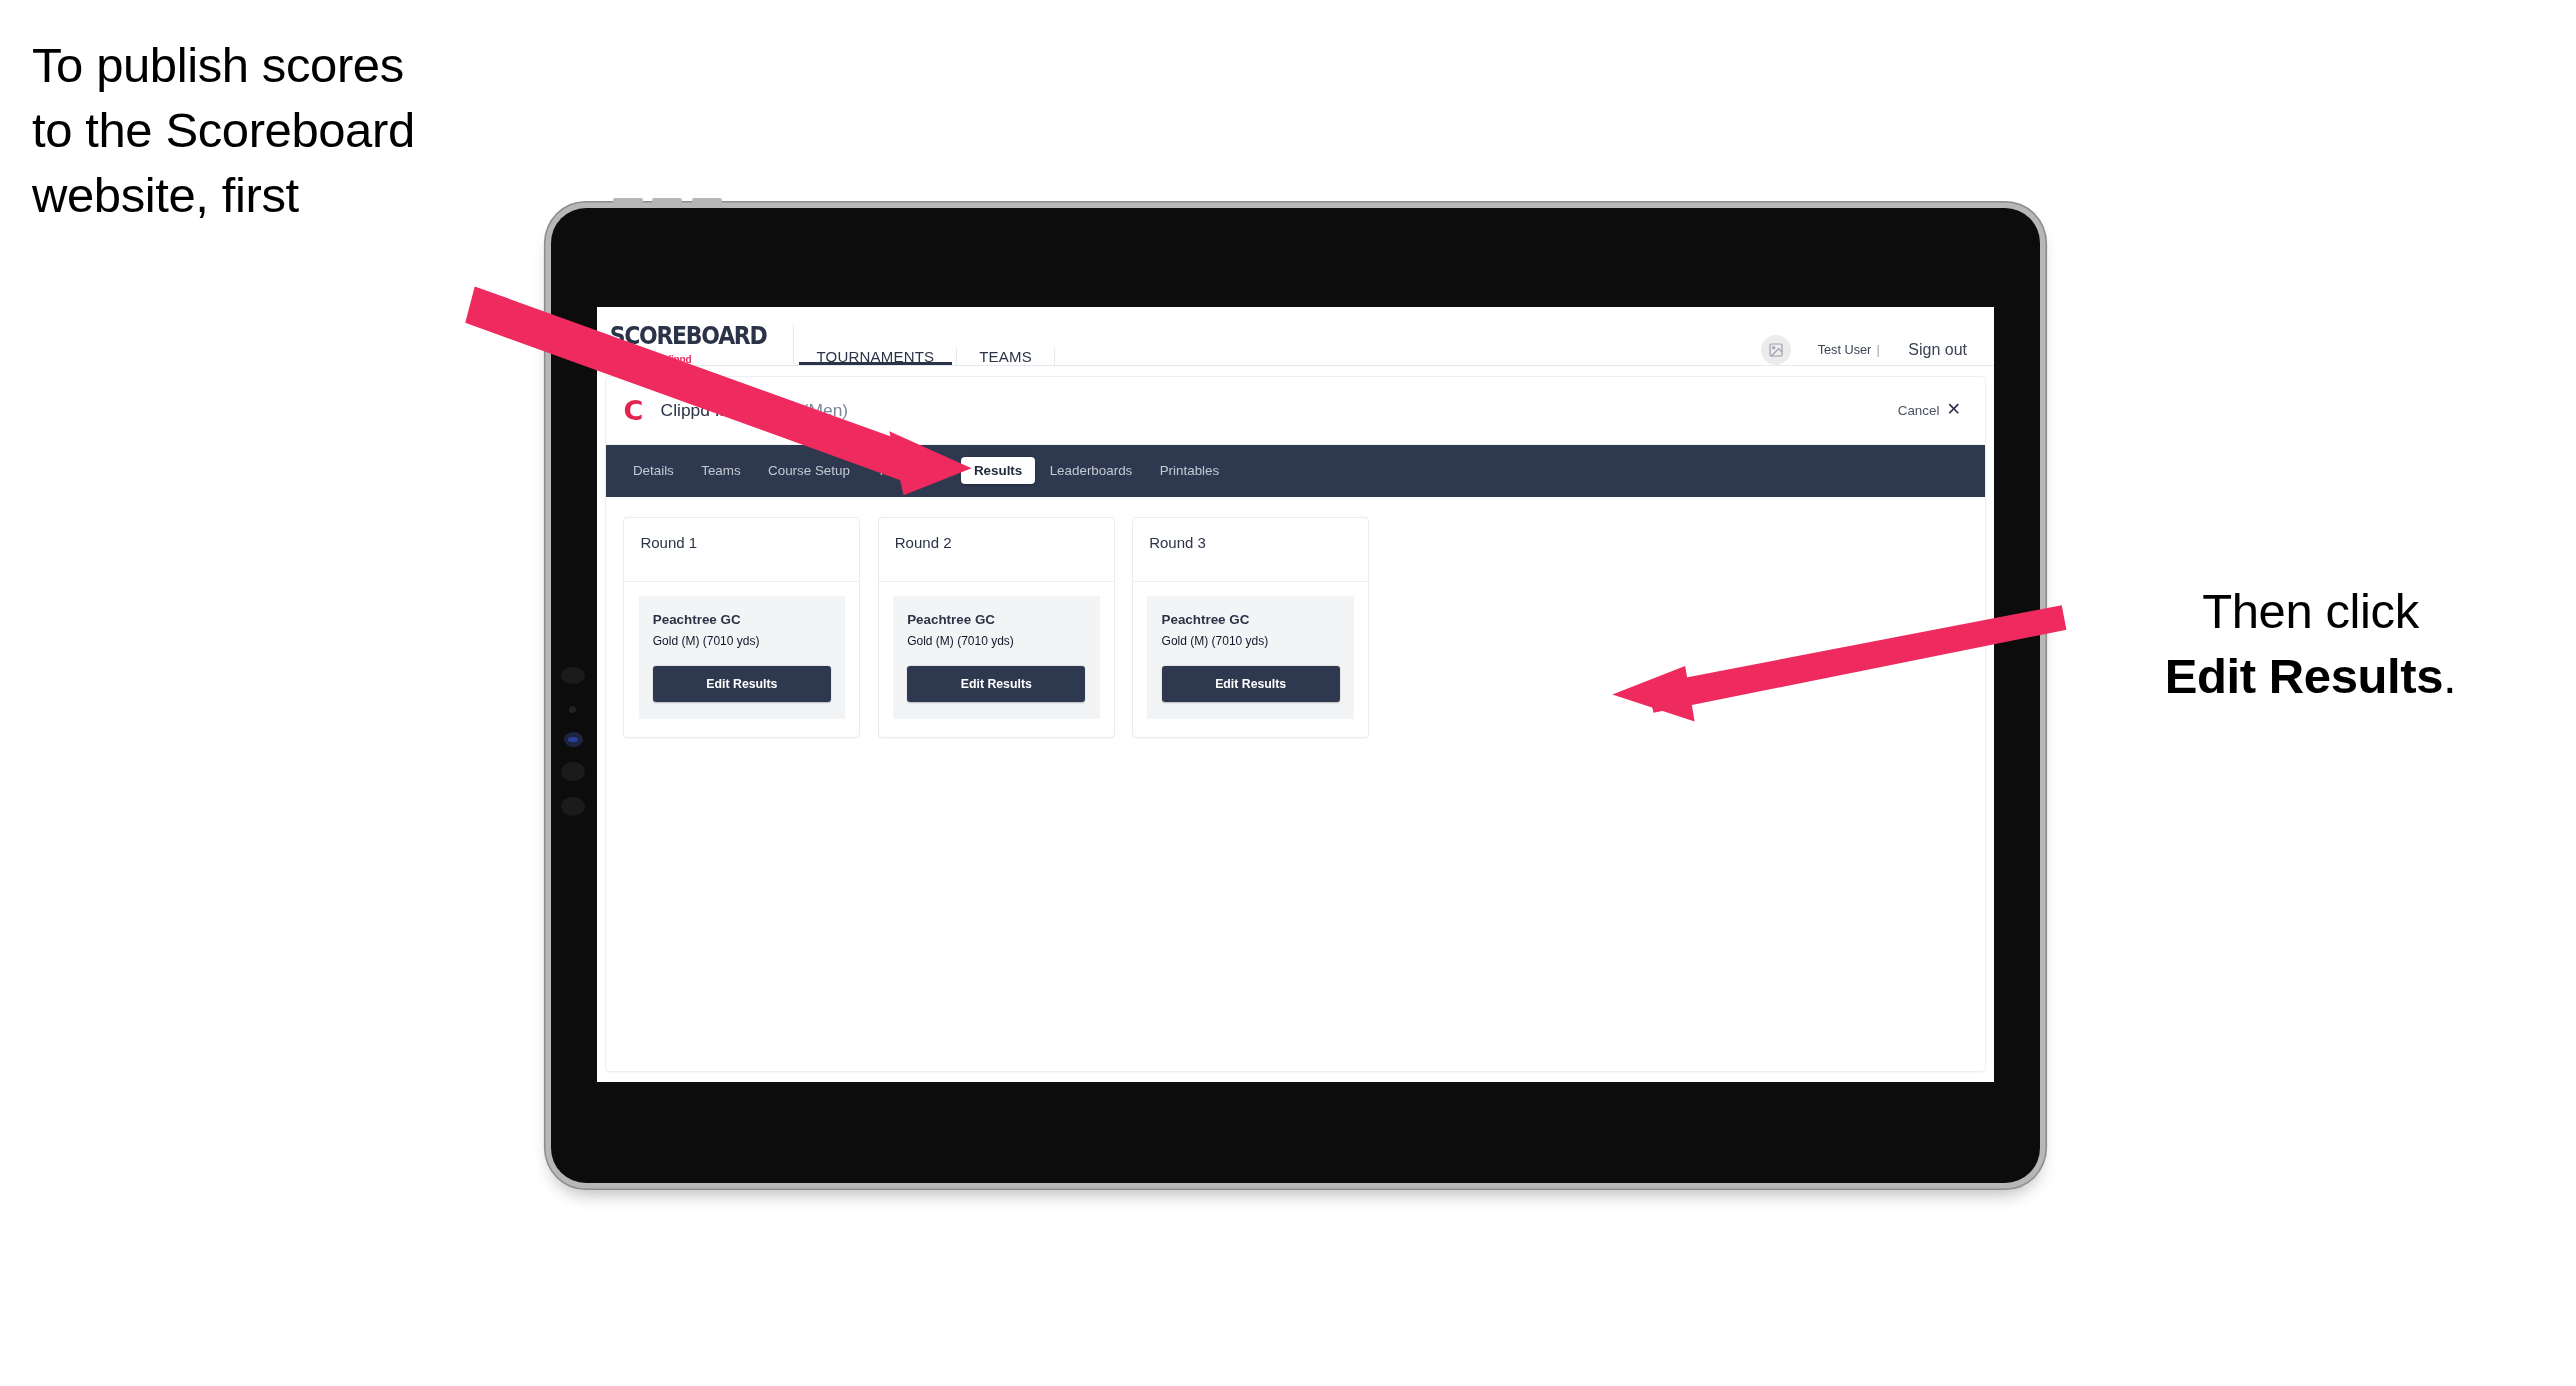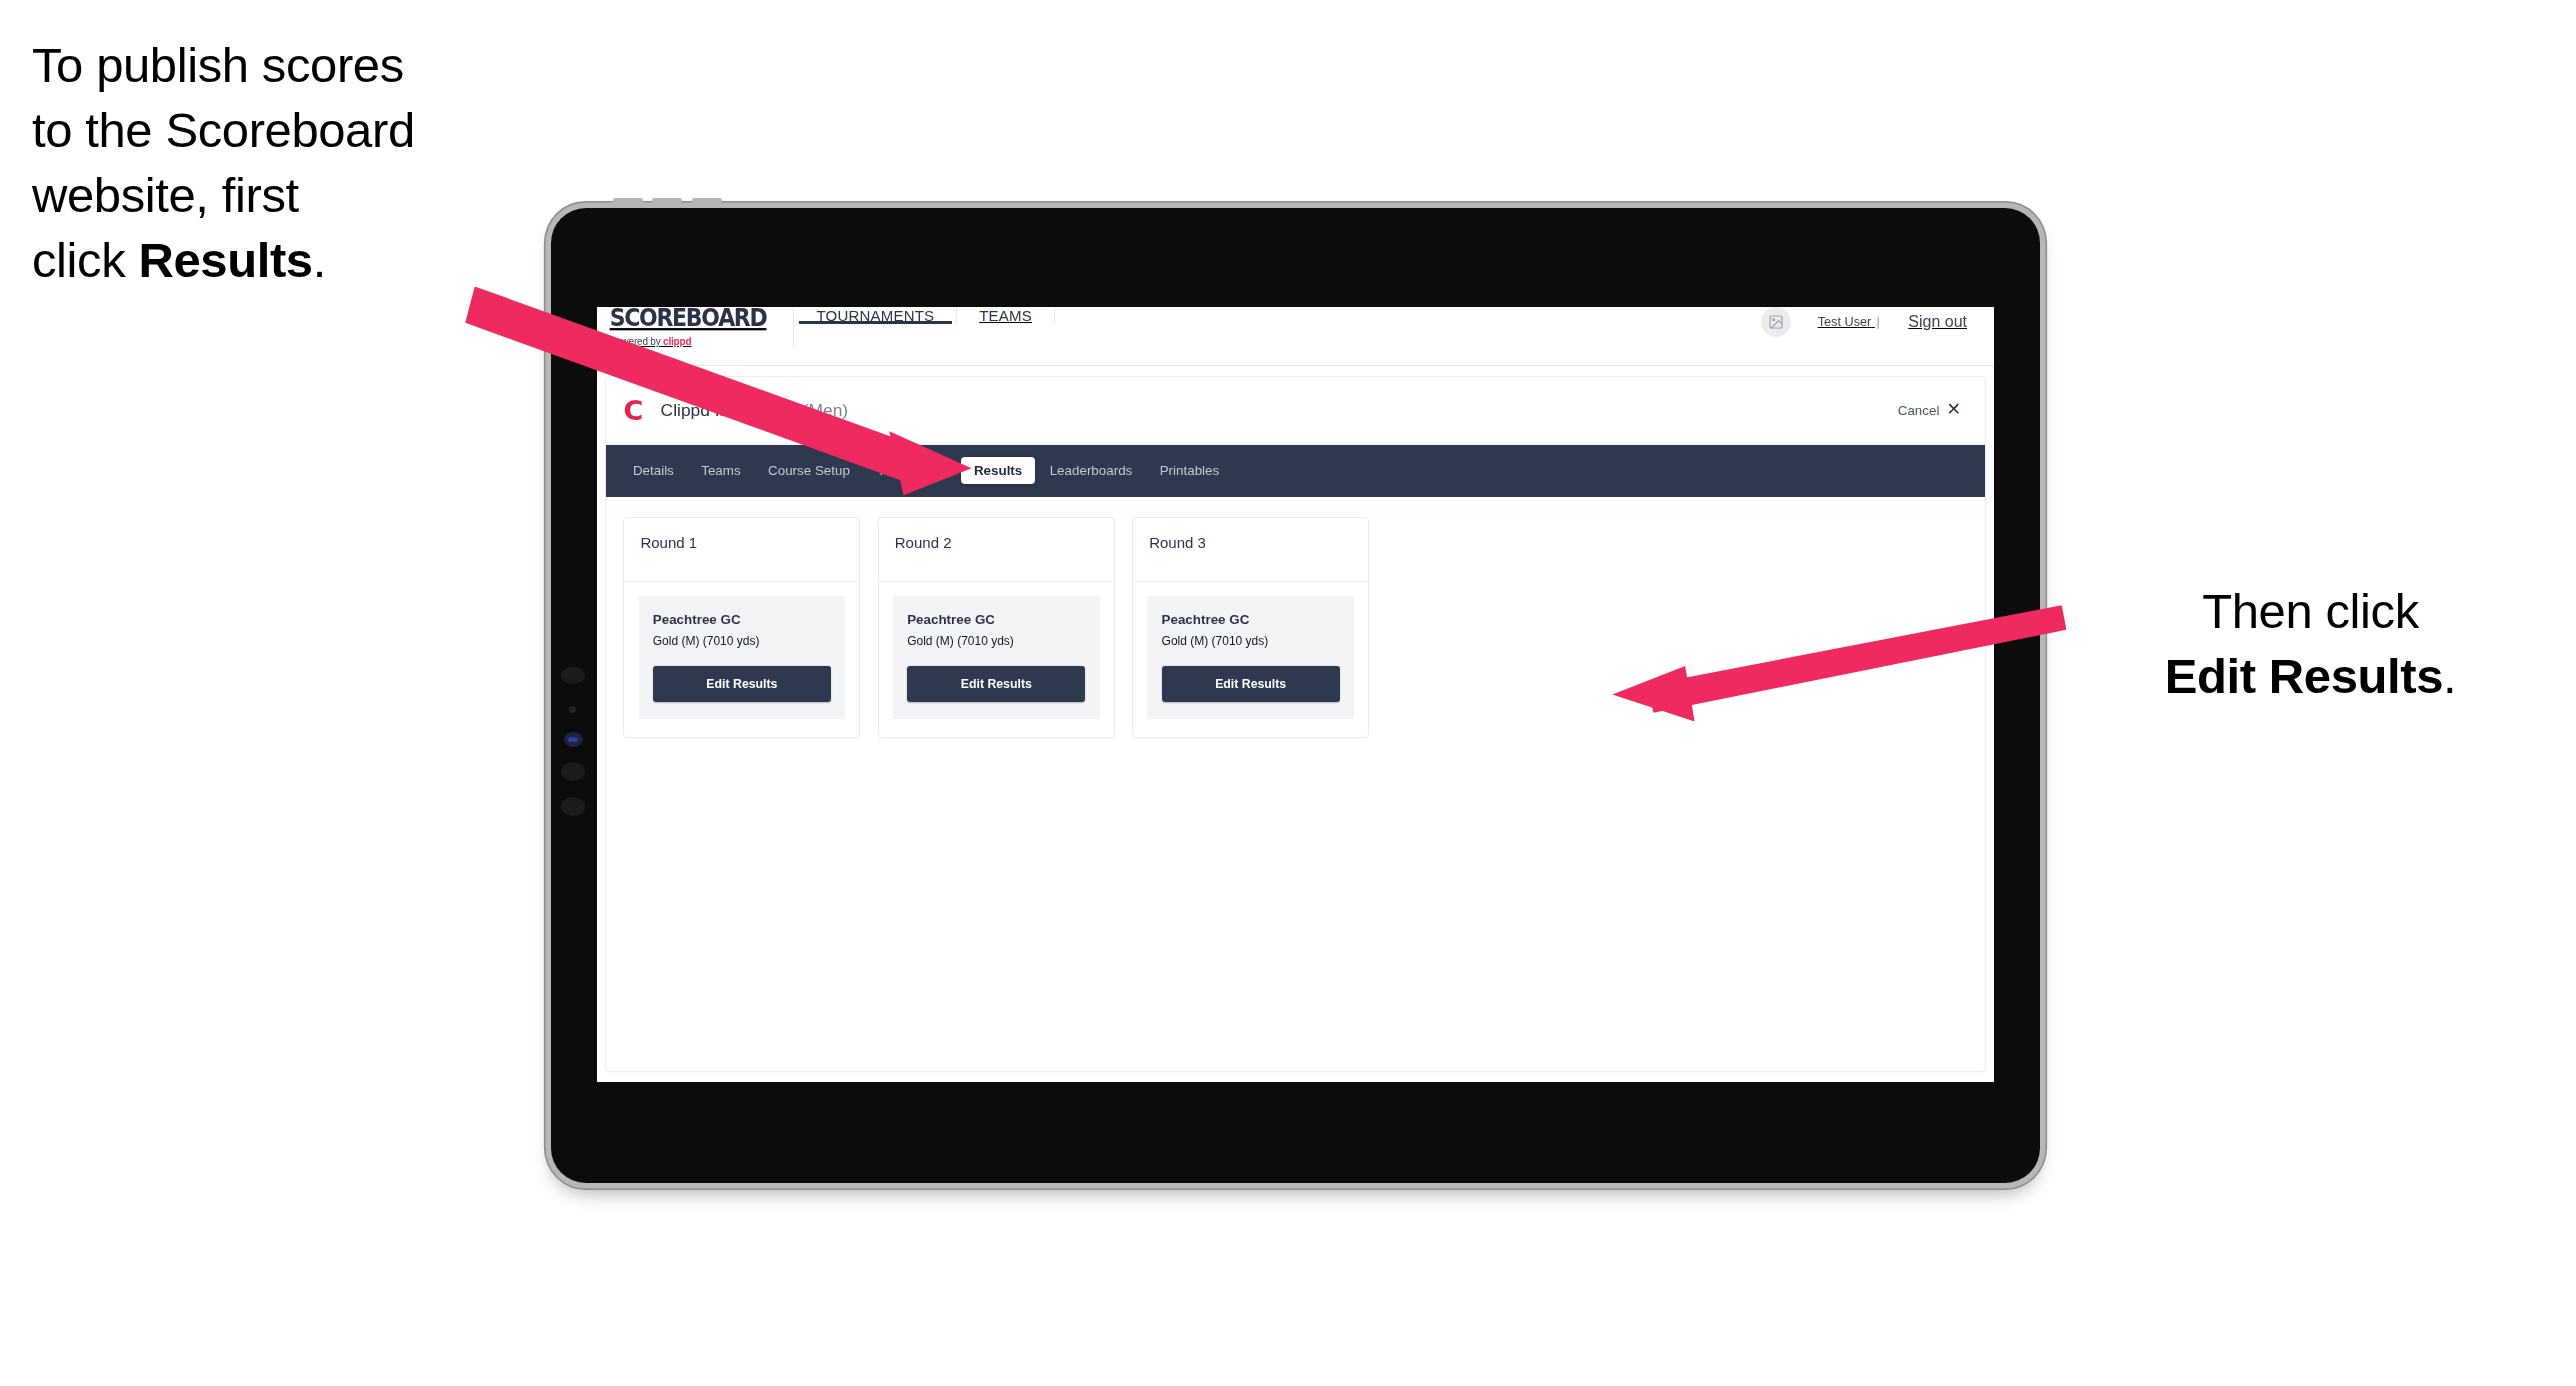--- a/index.html
+++ b/index.html
@@ -83,25 +83,24 @@
   .screen {
     position: absolute;
     left: 46px; top: 99px;
     width: 1397px; height: 775px;
     background: #ffffff;
     overflow: hidden;
   }
 
   
   .topbar {
-    display: flex; align-items: flex-start;
+    display: flex; align-items: flex-end;
     height: 59px;
     background: #ffffff;
     border-bottom: 0.8px solid #e6e8ec;
-    text-decoration: underline;
   }
   .brand {
     display:flex; flex-direction: column; justify-content: center;
     padding: 0 27px 0 12.7px;
     border-right: 0.8px solid #e6e8ec;
     min-width: 155px;
   }
   .brand-word {
     font-family: "DejaVu Sans", sans-serif;
     font-weight: 700;
@@ -250,21 +249,20 @@
 </style>
 </head>
 <body>
 
 <div class="stage">
 
   <div class="annot" id="annot-left">
     <span class="ln">To publish scores</span>
     <span class="ln">to the Scoreboard</span>
     <span class="ln">website, first</span>
-    <span class="ln"><span>click </span><span class="strong">Results</span><span>.</span></span>
   </div>
 
   <div class="annot" id="annot-right">
     <span class="ln">Then click</span>
     <span class="ln"><span class="strong">Edit Results</span><span>.</span></span>
   </div>
 
   <div class="tablet">
     <div class="vol-btn vol-1"></div>
     <div class="vol-btn vol-2"></div>

